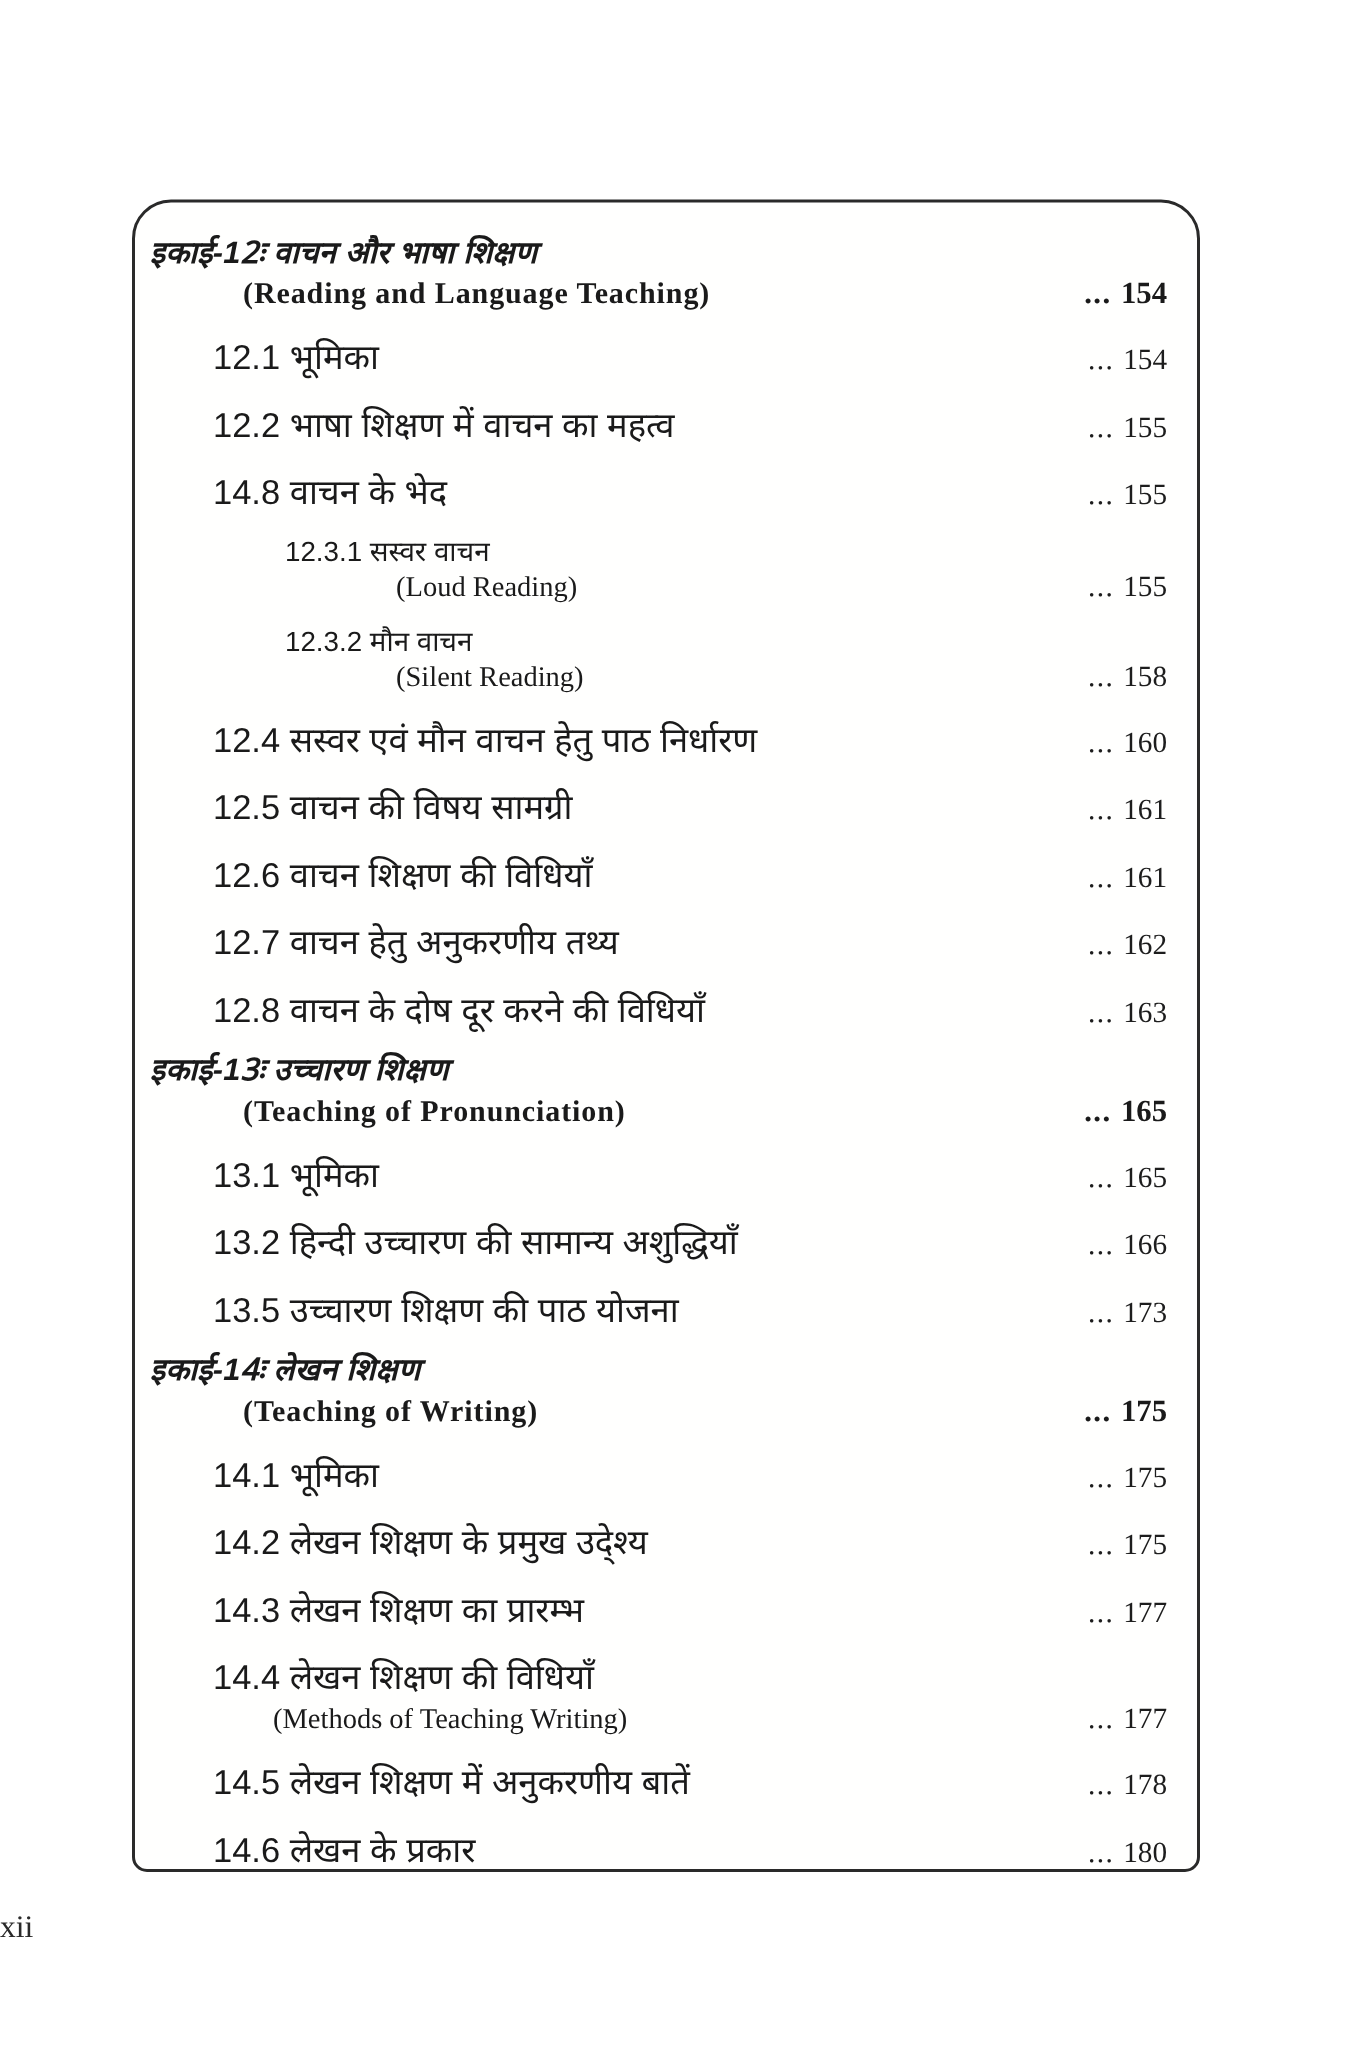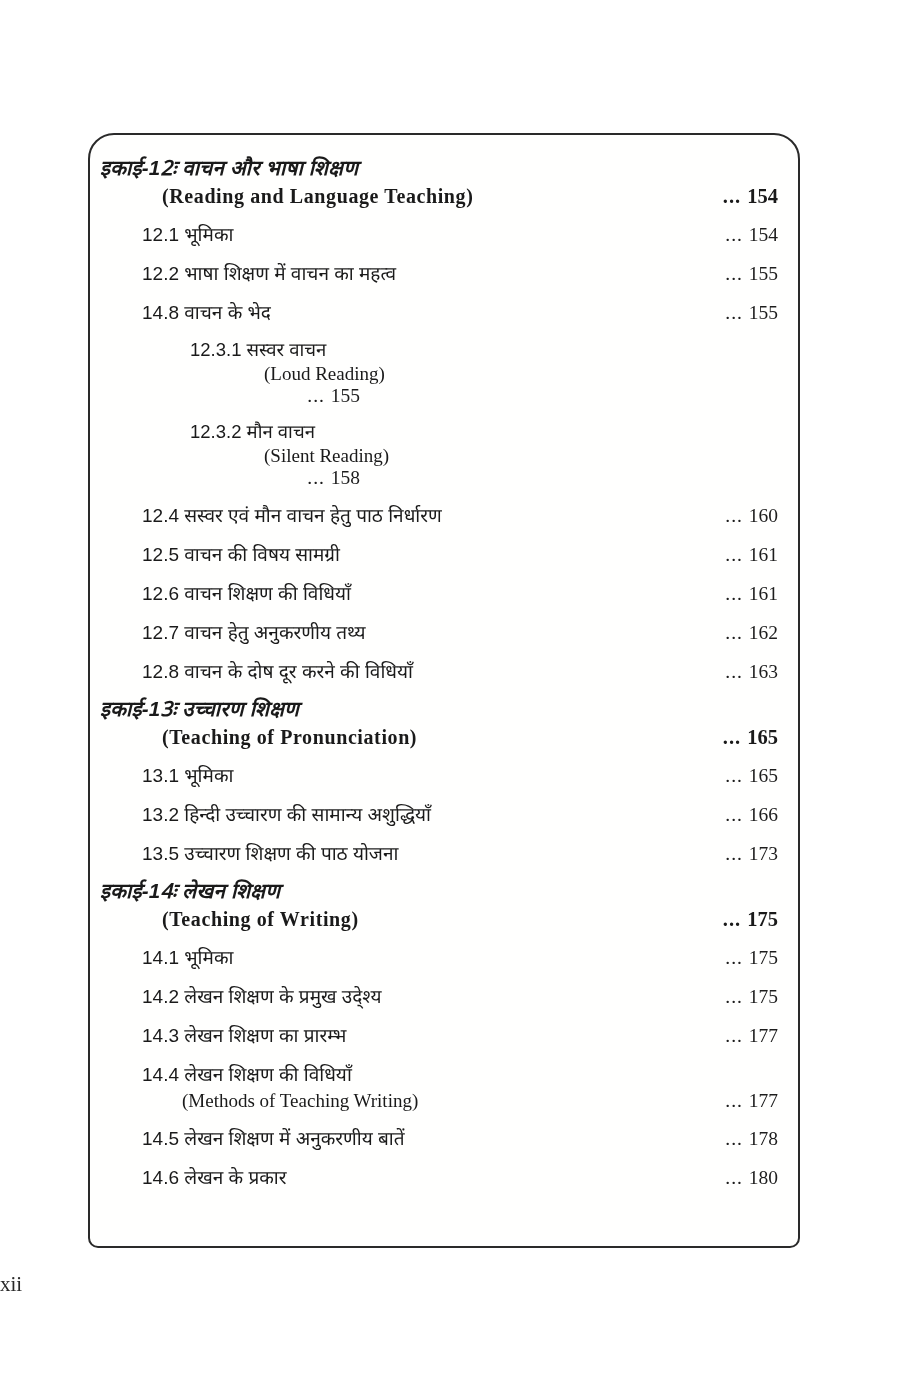--- a/index.html
+++ b/index.html
@@ -88,21 +88,21 @@
     font-size: 20.5px;
     width: 96px;
   }
 
   
   .sec-row {
     margin-top: 13px;
   }
   .sec-label {
     font-family: "Liberation Sans", sans-serif;
-    font-size: 19px;
+    font-size: 23px;
     margin-left: 42px;
   }
   .sec-page {
     font-family: "Liberation Serif", serif;
     font-size: 19.5px;
     width: 96px;
     color: #1d1d1d;
   }
   .dots {
     font-family: "Liberation Serif", serif;
@@ -113,21 +113,20 @@
   .subsec-row {
     margin-top: 11px;
   }
   .subsec-label {
     font-family: "Liberation Sans", sans-serif;
     font-size: 18.5px;
     margin-left: 90px;
   }
   .subsec-en-row {
     margin-top: 2px;
-    flex-direction: column;
   }
   .subsec-en {
     font-family: "Liberation Serif", serif;
     font-size: 19px;
     margin-left: 164px;
   }
 
   
   .sec-en-row {
     margin-top: 3px;

